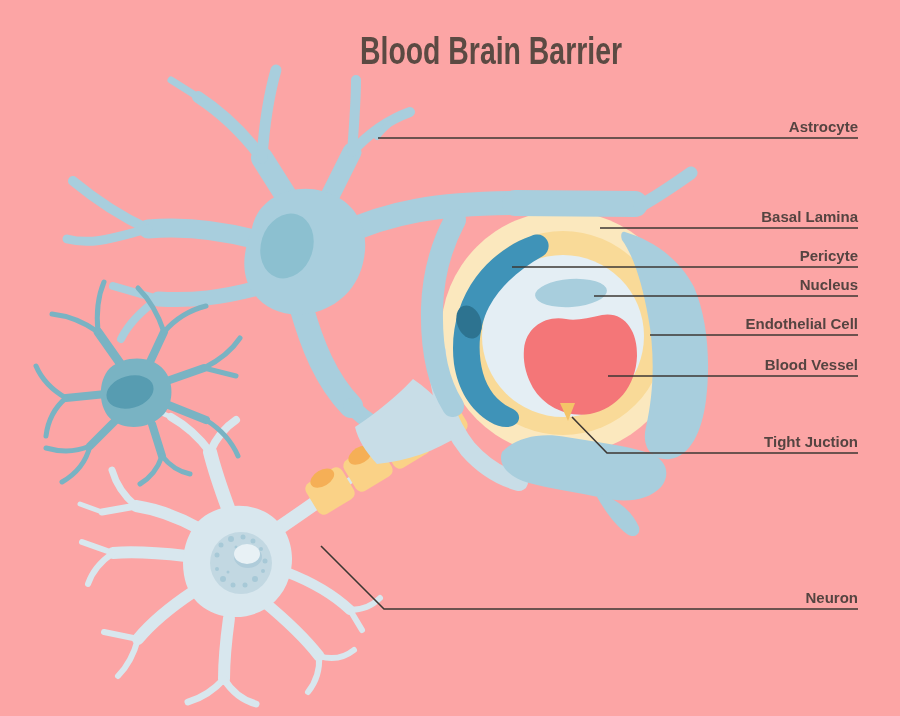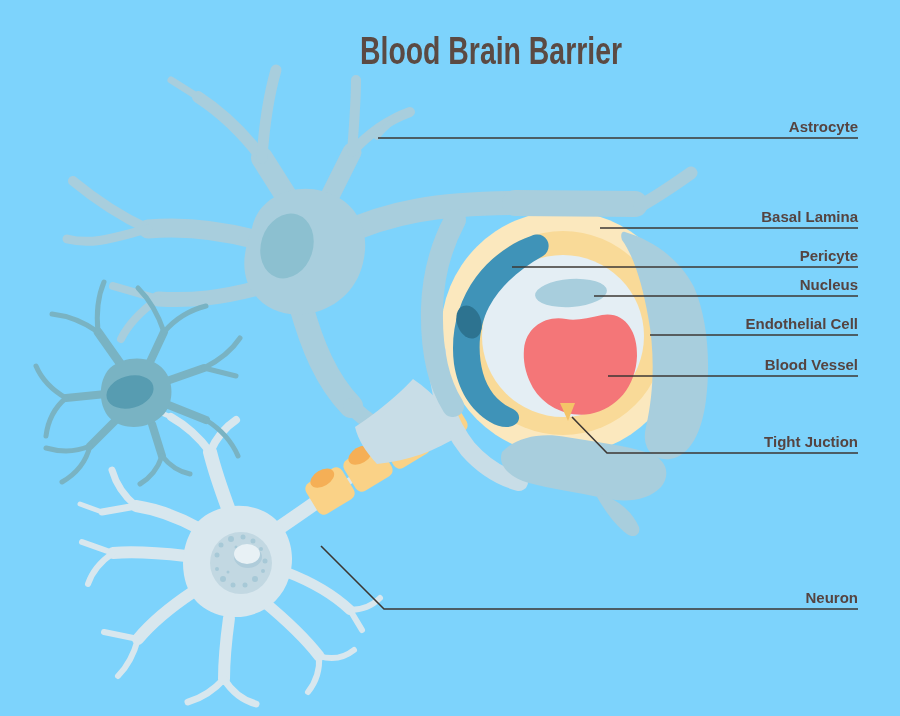--- a/index.html
+++ b/index.html
@@ -1,16 +1,16 @@
 <!DOCTYPE html>
 <html><head>
 <meta charset="utf-8">
 <style>
   html,body{margin:0;padding:0;background:#fff;}
-  .stage{position:relative;width:900px;height:716px;background:#7dd3fc;overflow:hidden;
+  .stage{position:relative;width:900px;height:716px;background:#fca5a5;overflow:hidden;
          font-family:"Liberation Sans",sans-serif;}
   svg{position:absolute;left:0;top:0;}
   .title{font:bold 38px "Liberation Sans",sans-serif;fill:#5B4A43;}
   .lbl{font:bold 15px "Liberation Sans",sans-serif;fill:#554441;}
   .line{stroke:#3C3733;stroke-width:1.6;fill:none;}
   .astro-fill{fill:#A8CEDD;}
   .astro-stroke{stroke:#A8CEDD;fill:none;stroke-linecap:round;}
   .light-stroke{stroke:#C8DDE7;fill:none;stroke-linecap:round;}
   .light-fill{fill:#C8DDE7;}
   .mg-stroke{stroke:#79B3C3;fill:none;stroke-linecap:round;}

